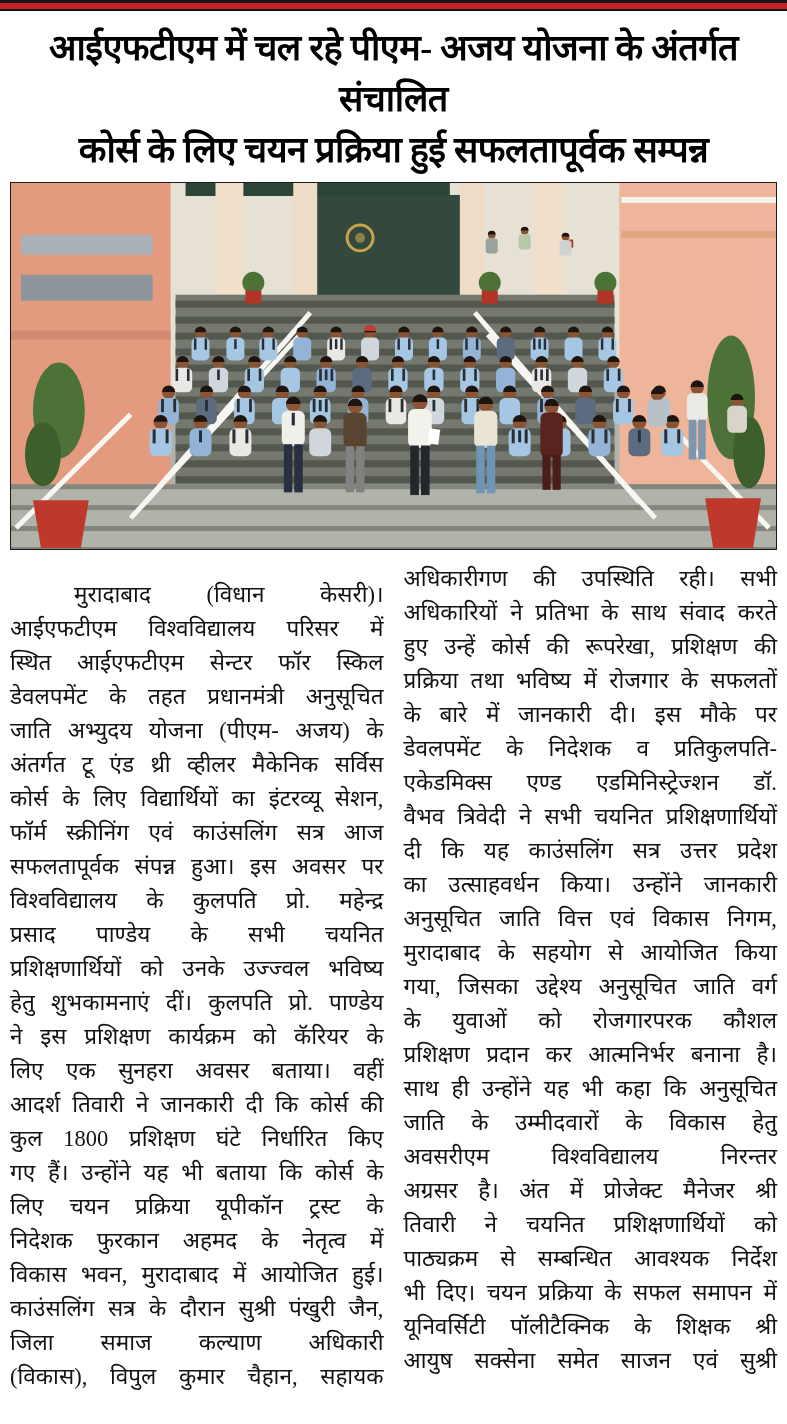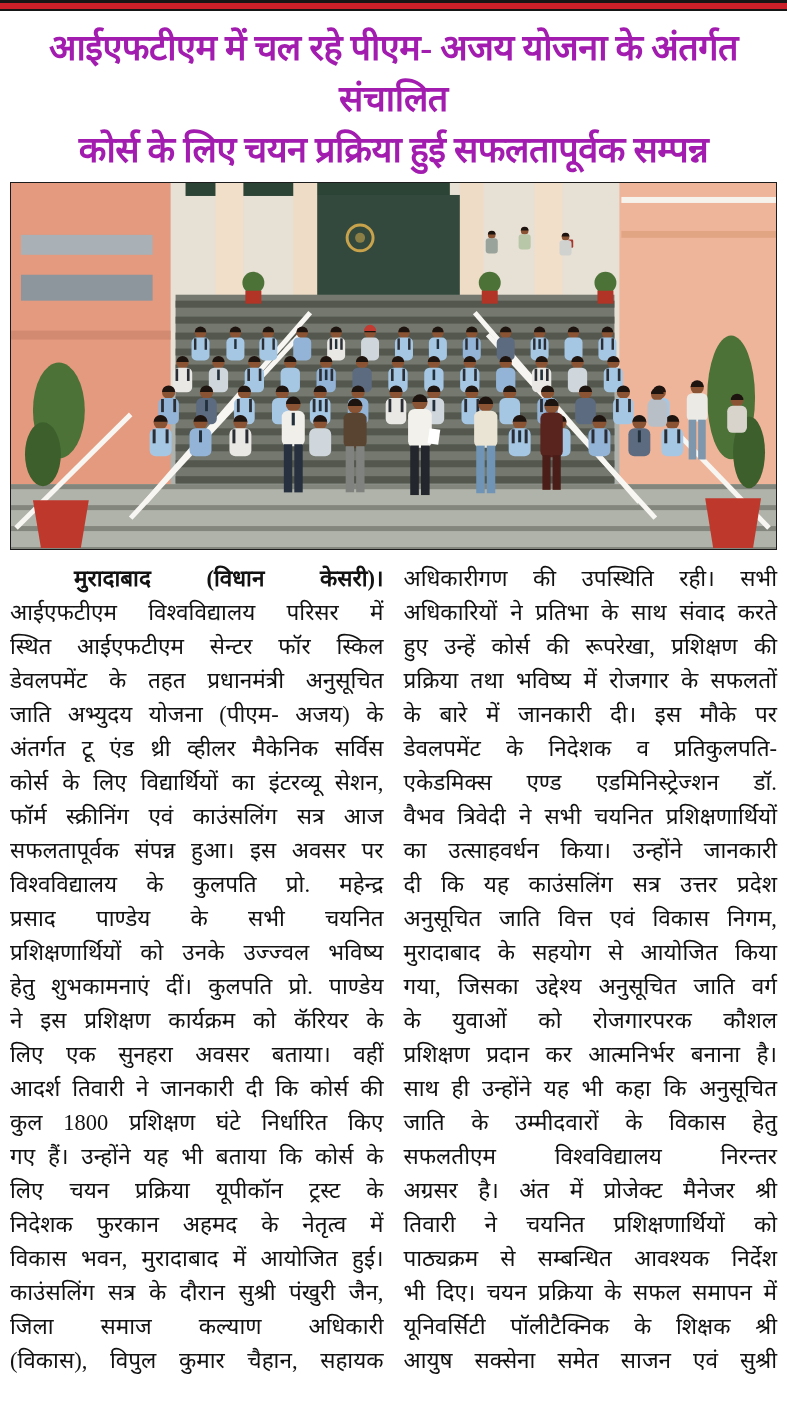--- a/index.html
+++ b/index.html
@@ -12,21 +12,21 @@
   .page{width:787px;overflow:hidden;background:#fff;}
   .rule-black-top{height:3px;background:#161616;}
   .rule-red{height:6px;background:#c9202a;}
   .rule-black-bottom{height:2px;background:#161616;}
   .headline{
     margin:12px 8px 6px;
     font-size:36px;
     line-height:1.42;
     font-weight:bold;
     text-align:center;
-    color:#a21caf;
+    color:#000000;
     letter-spacing:-0.5px;
   }
   .photo-frame{
     margin:4px 10px 10px;
     border:1px solid #1c1c1c;
     background:#aeb2ad;
   }
   .photo-frame svg{display:block;width:100%;height:auto;}
   .article{
     display:flex;
@@ -38,22 +38,23 @@
     min-width:0;
     font-size:22.5px;
     line-height:34px;
   }
   .line{
     text-align:justify;
     text-align-last:justify;
     -moz-text-align-last:justify;
   }
   .dateline{
-    font-weight:bold;
+    font-weight:normal;
     padding-left:64px;
+    margin-top:16px;
   }
 </style>
 </head>
 <body>
 
 <div class="page">
 
   <div class="rule-black-top"></div>
   <div class="rule-red"></div>
   <div class="rule-black-bottom"></div>
@@ -569,30 +570,30 @@
       </div>
     <div class="col" id="col-right">
         <div class="line">अधिकारीगण की उपस्थिति रही। सभी</div>
         <div class="line">अधिकारियों ने प्रतिभा के साथ संवाद करते</div>
         <div class="line">हुए उन्हें कोर्स की रूपरेखा, प्रशिक्षण की</div>
         <div class="line">प्रक्रिया तथा भविष्य में रोजगार के सफलतों</div>
         <div class="line">के बारे में जानकारी दी। इस मौके पर</div>
         <div class="line">डेवलपमेंट के निदेशक व प्रतिकुलपति-</div>
         <div class="line">एकेडमिक्स एण्ड एडमिनिस्ट्रेज्शन डॉ.</div>
         <div class="line">वैभव त्रिवेदी ने सभी चयनित प्रशिक्षणार्थियों</div>
+        <div class="line">दी कि यह काउंसलिंग सत्र उत्तर प्रदेश</div>
         <div class="line">का उत्साहवर्धन किया। उन्होंने जानकारी</div>
-        <div class="line">दी कि यह काउंसलिंग सत्र उत्तर प्रदेश</div>
         <div class="line">अनुसूचित जाति वित्त एवं विकास निगम,</div>
         <div class="line">मुरादाबाद के सहयोग से आयोजित किया</div>
         <div class="line">गया, जिसका उद्देश्य अनुसूचित जाति वर्ग</div>
         <div class="line">के युवाओं को रोजगारपरक कौशल</div>
         <div class="line">प्रशिक्षण प्रदान कर आत्मनिर्भर बनाना है।</div>
         <div class="line">साथ ही उन्होंने यह भी कहा कि अनुसूचित</div>
         <div class="line">जाति के उम्मीदवारों के विकास हेतु</div>
-        <div class="line">सफलतीएम विश्वविद्यालय निरन्तर</div>
+        <div class="line">अवसरीएम विश्वविद्यालय निरन्तर</div>
         <div class="line">अग्रसर है। अंत में प्रोजेक्ट मैनेजर श्री</div>
         <div class="line">तिवारी ने चयनित प्रशिक्षणार्थियों को</div>
         <div class="line">पाठ्यक्रम से सम्बन्धित आवश्यक निर्देश</div>
         <div class="line">भी दिए। चयन प्रक्रिया के सफल समापन में</div>
         <div class="line">यूनिवर्सिटी पॉलीटैक्निक के शिक्षक श्री</div>
         <div class="line">आयुष सक्सेना समेत साजन एवं सुश्री</div>
       </div>
   </div>
 
 </div>

